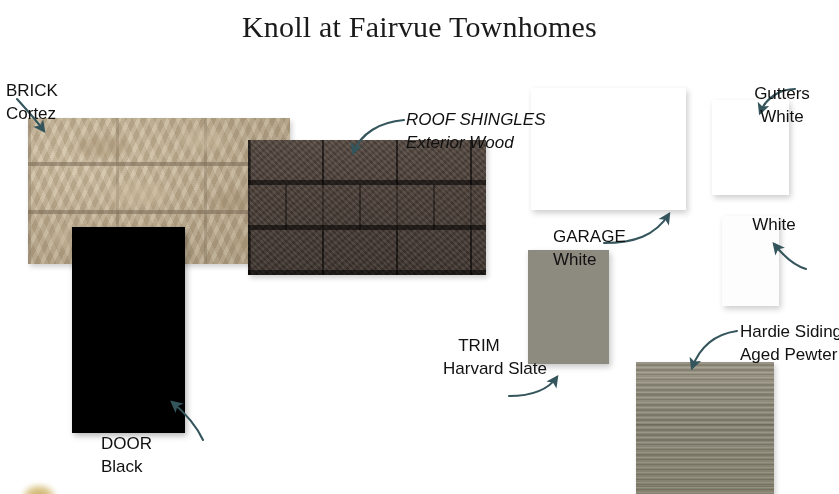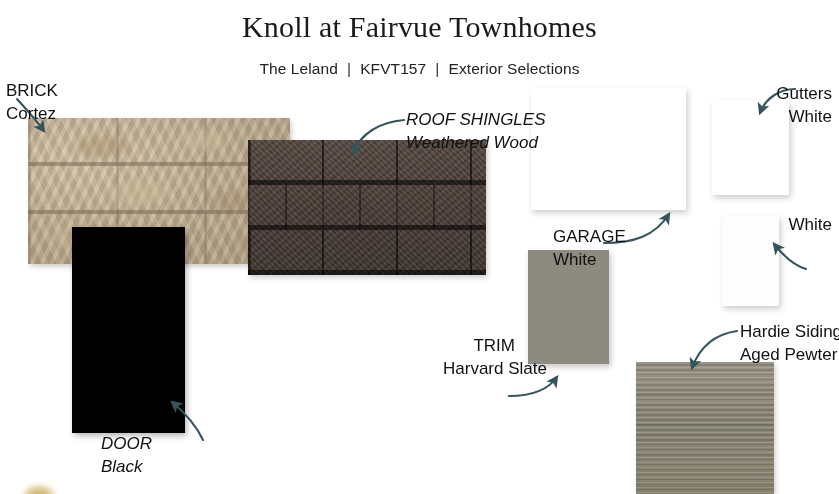--- a/index.html
+++ b/index.html
@@ -199,25 +199,25 @@
     position: absolute;
     font-family: "Liberation Sans", sans-serif;
     font-size: 17px;
     font-weight: 400;
     color: #111111;
     line-height: 1.38;
     white-space: nowrap;
   }
   .callout .l1 { display: block; }
   .callout .l2 { display: block; }
-  .callout.right { text-align: right; }
+  .callout.right { text-align: center; }
 
   .callout-brick   { left: 6px;   top: 79px; }
   .callout-roof    { left: 406px; top: 108px; font-style: italic; }
-  .callout-door    { left: 101px; top: 432px; font-style: italic; }
+  .callout-door    { left: 101px; top: 432px; }
   .callout-garage  { left: 553px; top: 225px; }
   .callout-trim    { left: 443px; top: 334px; text-align: right; width: 72px; }
   .callout-gutters { left: 732px; top: 82px;  text-align: right; width: 100px; }
   .callout-windows { left: 716px; top: 213px; text-align: right; width: 116px; }
   .callout-siding  { left: 740px; top: 320px; }
 
   
   #arrow-layer {
     position: absolute;
     left: 0; top: 0;
@@ -225,23 +225,20 @@
     pointer-events: none;
   }
 </style>
 </head>
 <body>
 
 <div id="board">
 
   <div class="page-title">Knoll at Fairvue Townhomes</div>
 
-  <div class="page-subtitle">
-    <span>The Leland</span><span class="sep">|</span><span>KFVT157</span><span class="sep">|</span><span>Exterior Selections</span>
-  </div>
 
   <div class="swatch swatch-brick">
     <div class="brick-blotch" style="left:18%;top:12%;width:54px;height:22px;background:rgba(160,138,105,0.40);"></div>
     <div class="brick-blotch" style="left:58%;top:8%;width:46px;height:20px;background:rgba(205,188,158,0.45);"></div>
     <div class="brick-blotch" style="left:30%;top:44%;width:62px;height:24px;background:rgba(201,183,152,0.45);"></div>
     <div class="brick-blotch" style="left:70%;top:50%;width:44px;height:20px;background:rgba(155,133,101,0.35);"></div>
     <div class="brick-blotch" style="left:8%;top:74%;width:50px;height:22px;background:rgba(198,180,149,0.40);"></div>
     <div class="brick-blotch" style="left:48%;top:78%;width:26px;height:12px;background:rgba(150,84,66,0.45);"></div>
     <div class="brick-blotch" style="left:78%;top:80%;width:40px;height:18px;background:rgba(168,146,112,0.35);"></div>
   </div>
@@ -292,21 +289,21 @@
     </g>
   </svg>
 
   <div class="callout callout-brick">
     <span class="l1">BRICK</span>
     <span class="l2">Cortez</span>
   </div>
 
   <div class="callout callout-roof">
     <span class="l1">ROOF SHINGLES</span>
-    <span class="l2">Weathered Wood</span>
+    <span class="l2">Exterior Wood</span>
   </div>
 
   <div class="callout callout-door">
     <span class="l1">DOOR</span>
     <span class="l2">Black</span>
   </div>
 
   <div class="callout callout-garage">
     <span class="l1">GARAGE</span>
     <span class="l2">White</span>

